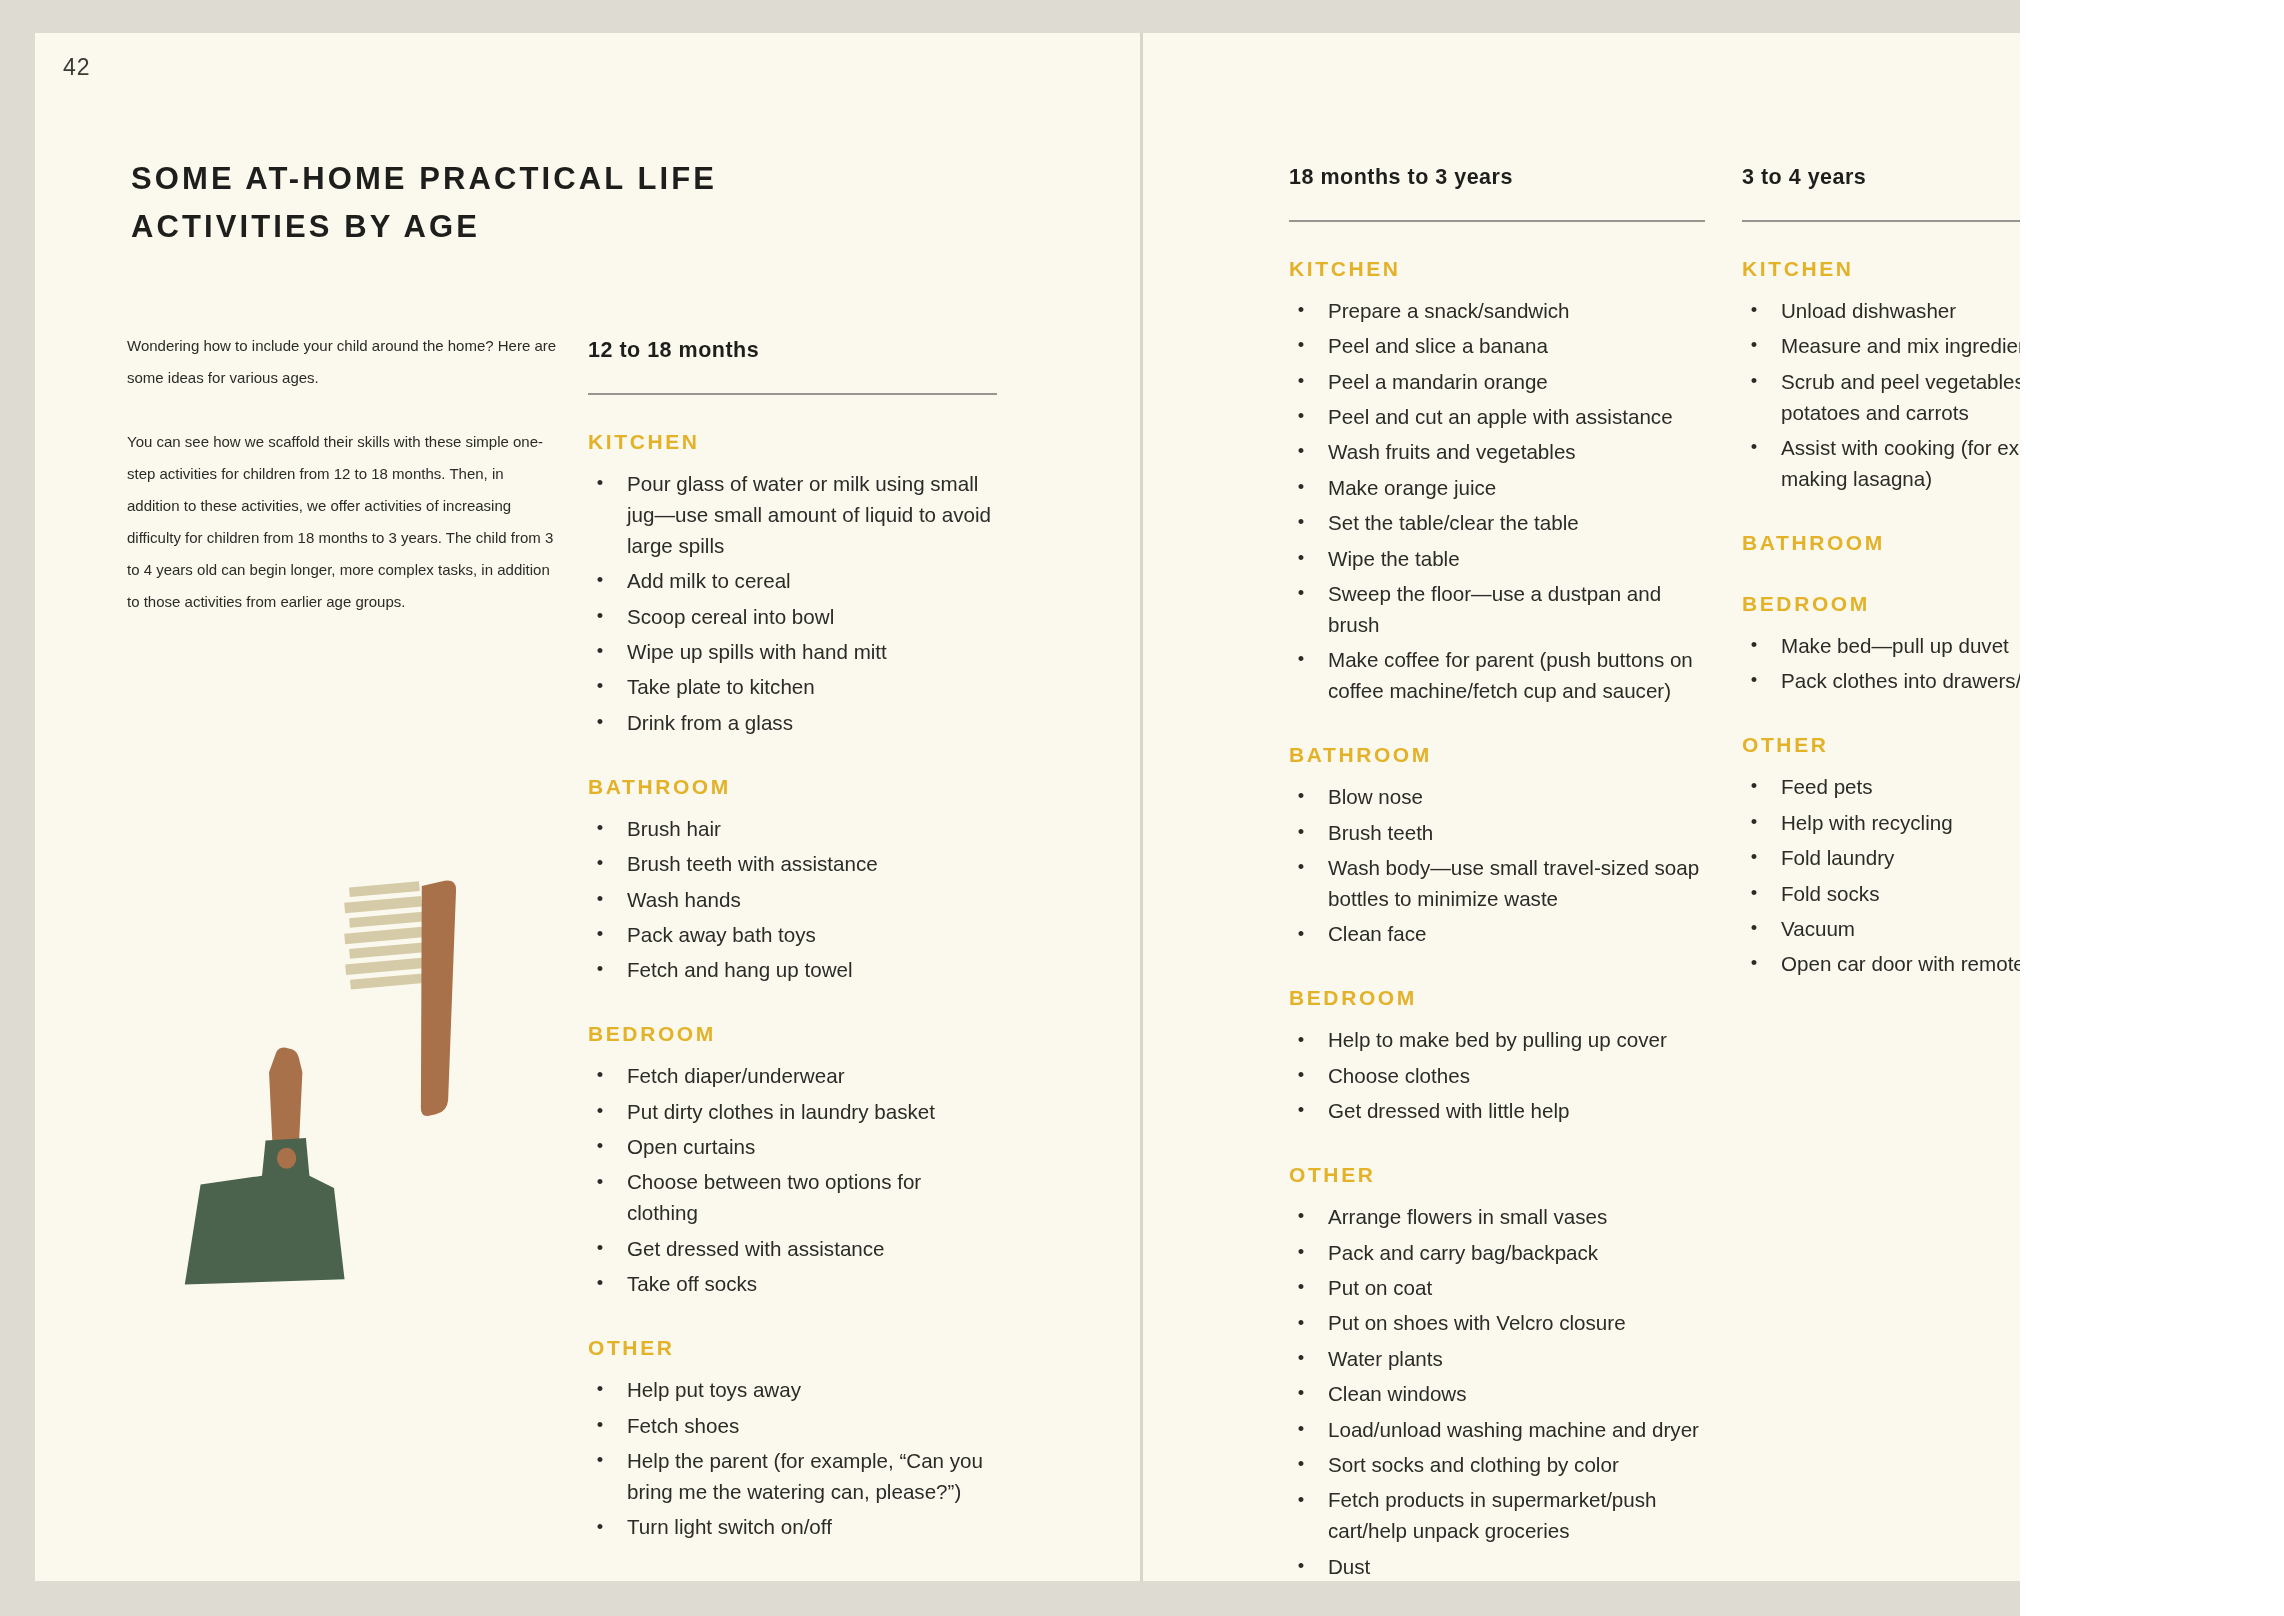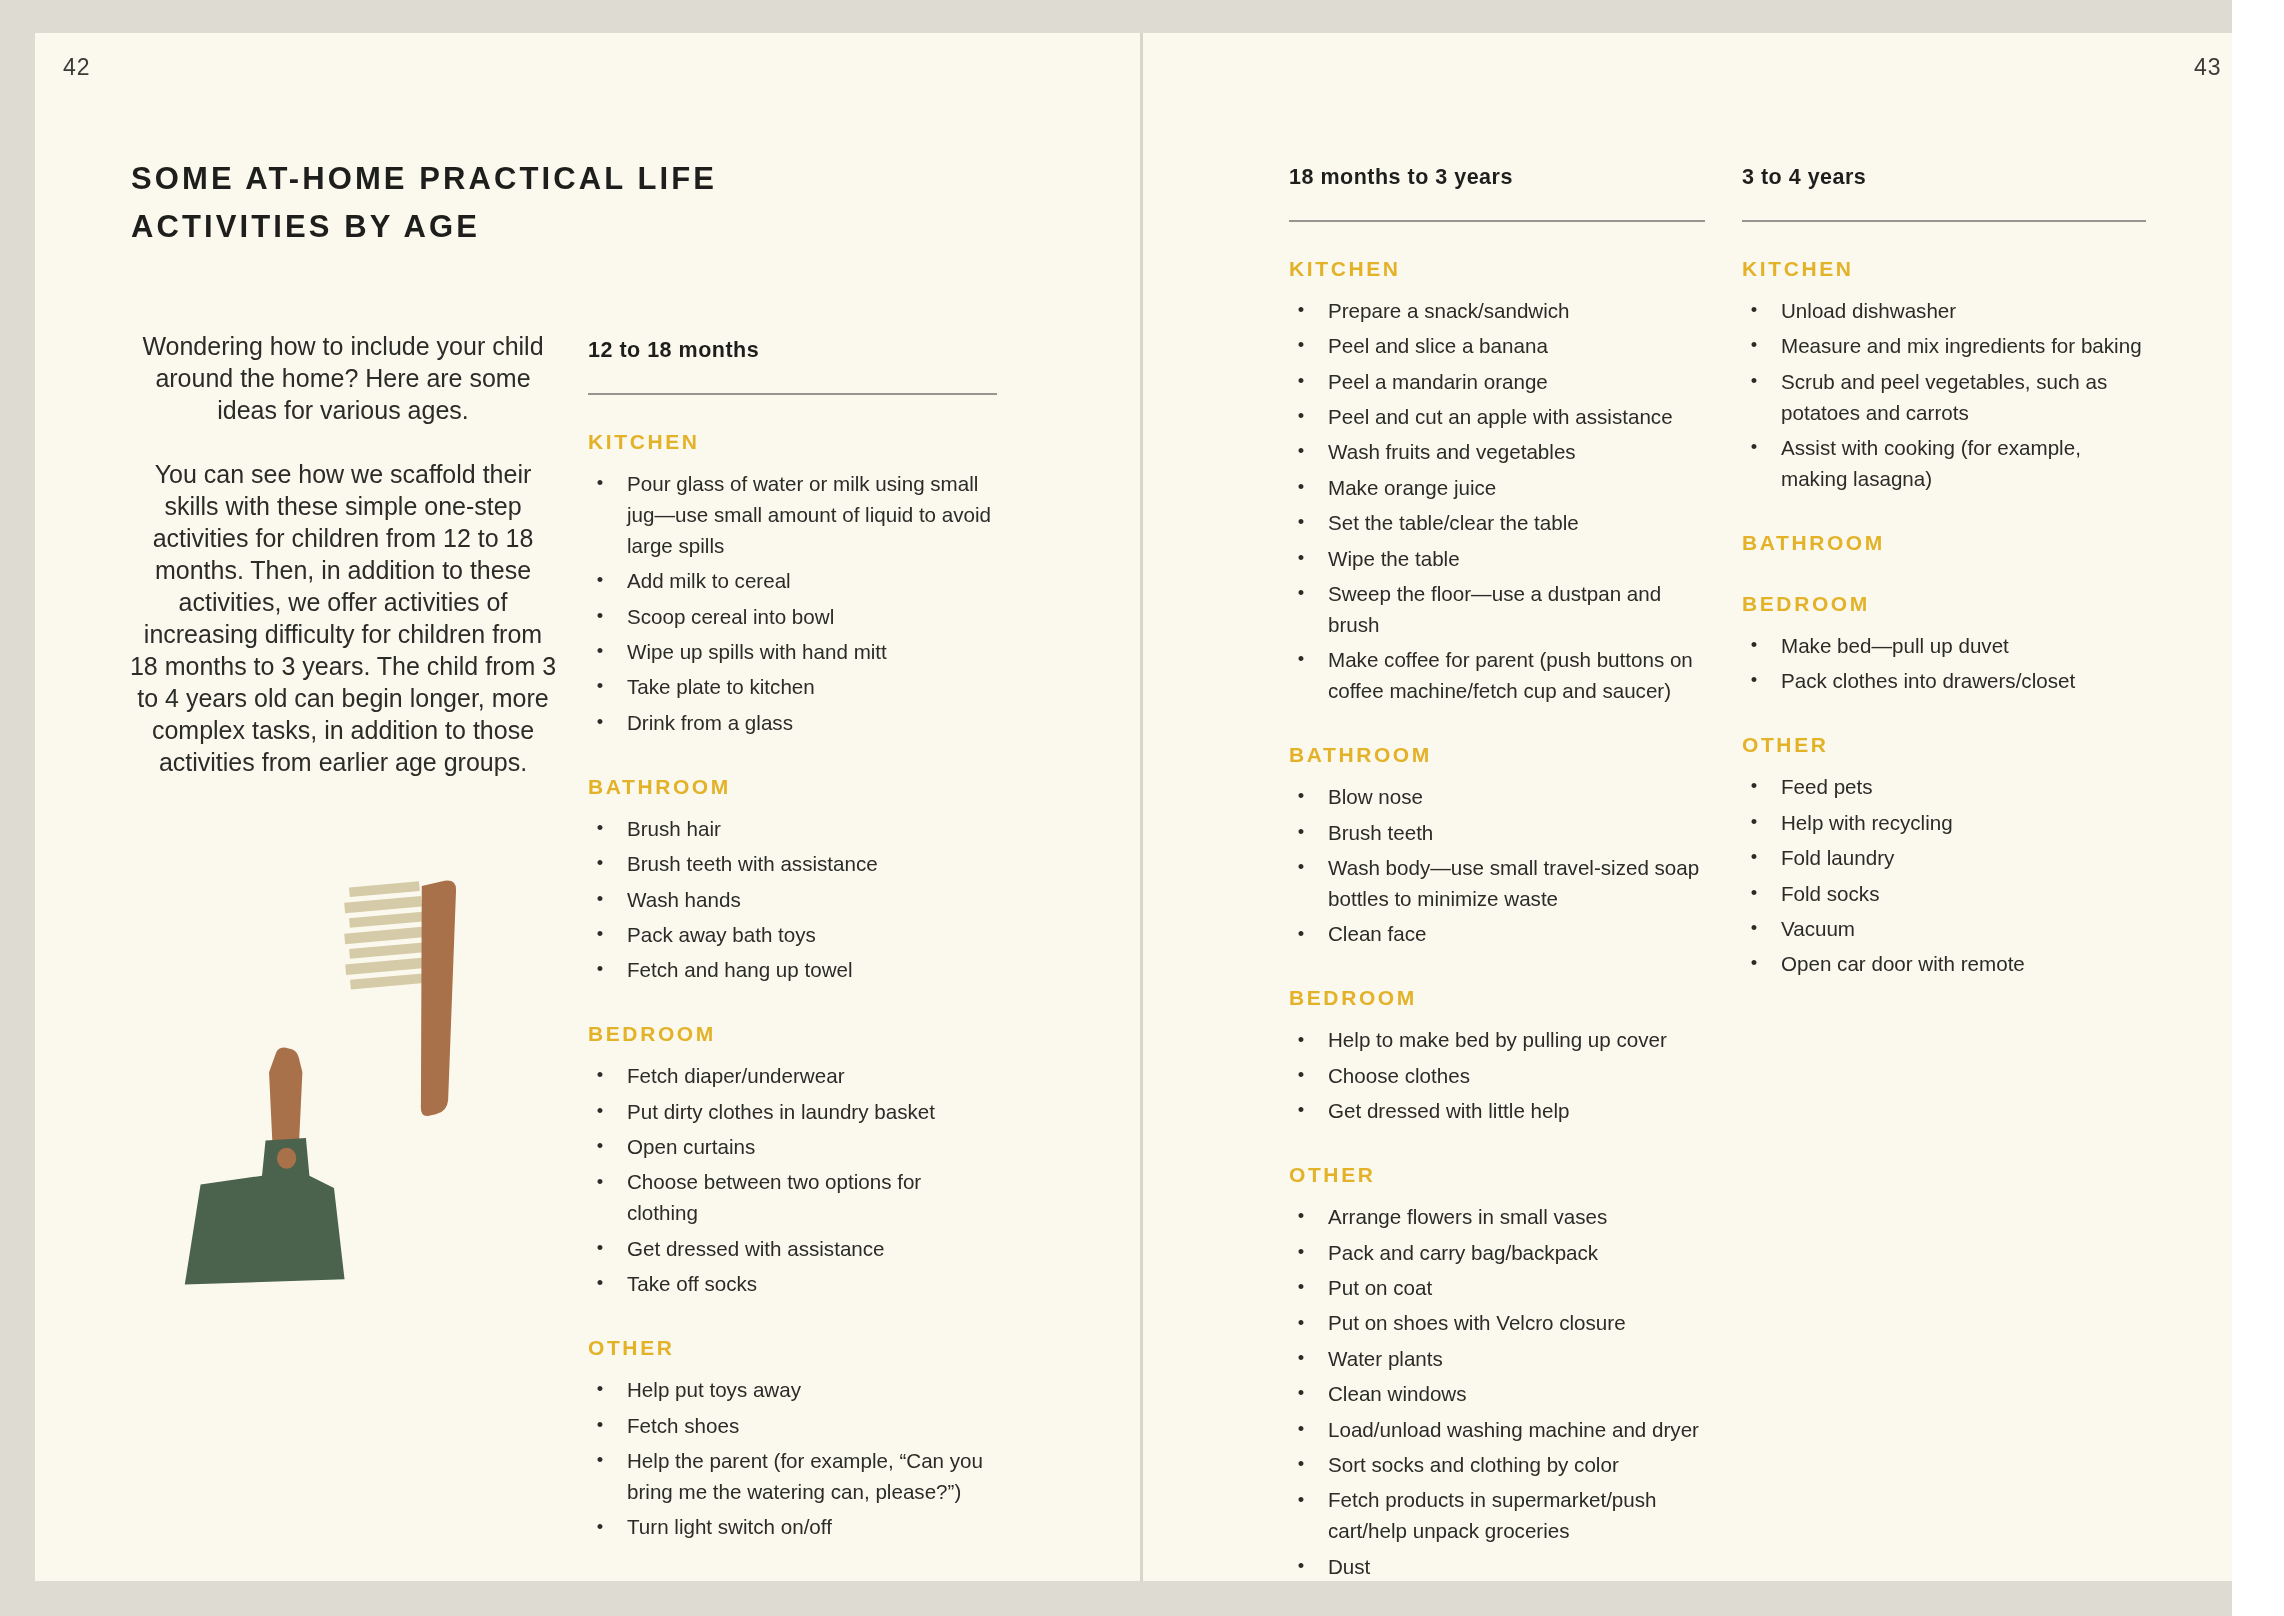--- a/index.html
+++ b/index.html
@@ -1,32 +1,32 @@
 <!DOCTYPE html>
 <html style="font-size:14px"><head>
 <meta charset="utf-8">
 <style>
   html,body{margin:0;padding:0;}
   #canvas{
-    position:relative;width:2232px;height:1616px;
+    position:relative;width:2020px;height:1616px;
     background:#dedbd3;
     font-family:"Liberation Sans","DejaVu Sans",sans-serif;
     color:#2b2b28;overflow:hidden;
   }
   .spread{position:absolute;left:35px;top:33px;width:2201px;height:1548px;background:#fbf9ee;}
   .gutter{position:absolute;left:1105px;top:0;width:2.6px;height:100%;background:#d8d5ca;}
   .page-num{position:absolute;font-size:23px;color:#3a3a37;letter-spacing:0.9px;}
   #page-num-left{left:28px;top:21px;}
   #page-num-right{left:2159px;top:21px;}
   .title{
     position:absolute;left:92px;top:118px;margin:4px;
     font-size:31px;font-weight:bold;letter-spacing:3.1px;
     line-height:48px;color:#1e1e1c;
   }
-  .intro{position:absolute;left:92px;top:297px;width:432px;font-size:25px;line-height:32px;text-align:center;}
+  .intro{position:absolute;left:92px;top:297px;width:432px;font-size:15px;line-height:32px;}
   .intro p{margin:0 0 32px 0;}
   .agecol{position:absolute;}
   #col-left{left:553px;top:305px;width:409px;}
   #col-r1{left:1254px;top:132px;width:416px;}
   #col-r2{left:1707px;top:132px;width:404px;}
   .age-heading{font-size:21.5px;font-weight:bold;color:#1e1e1c;letter-spacing:0.5px;margin-bottom:30px;}
   .rule{height:1.8px;background:#97958f;}
   .sec-title{
     font-size:21px;font-weight:bold;color:#e3b229;
     letter-spacing:2.6px;margin:37px 0 14px 0;

